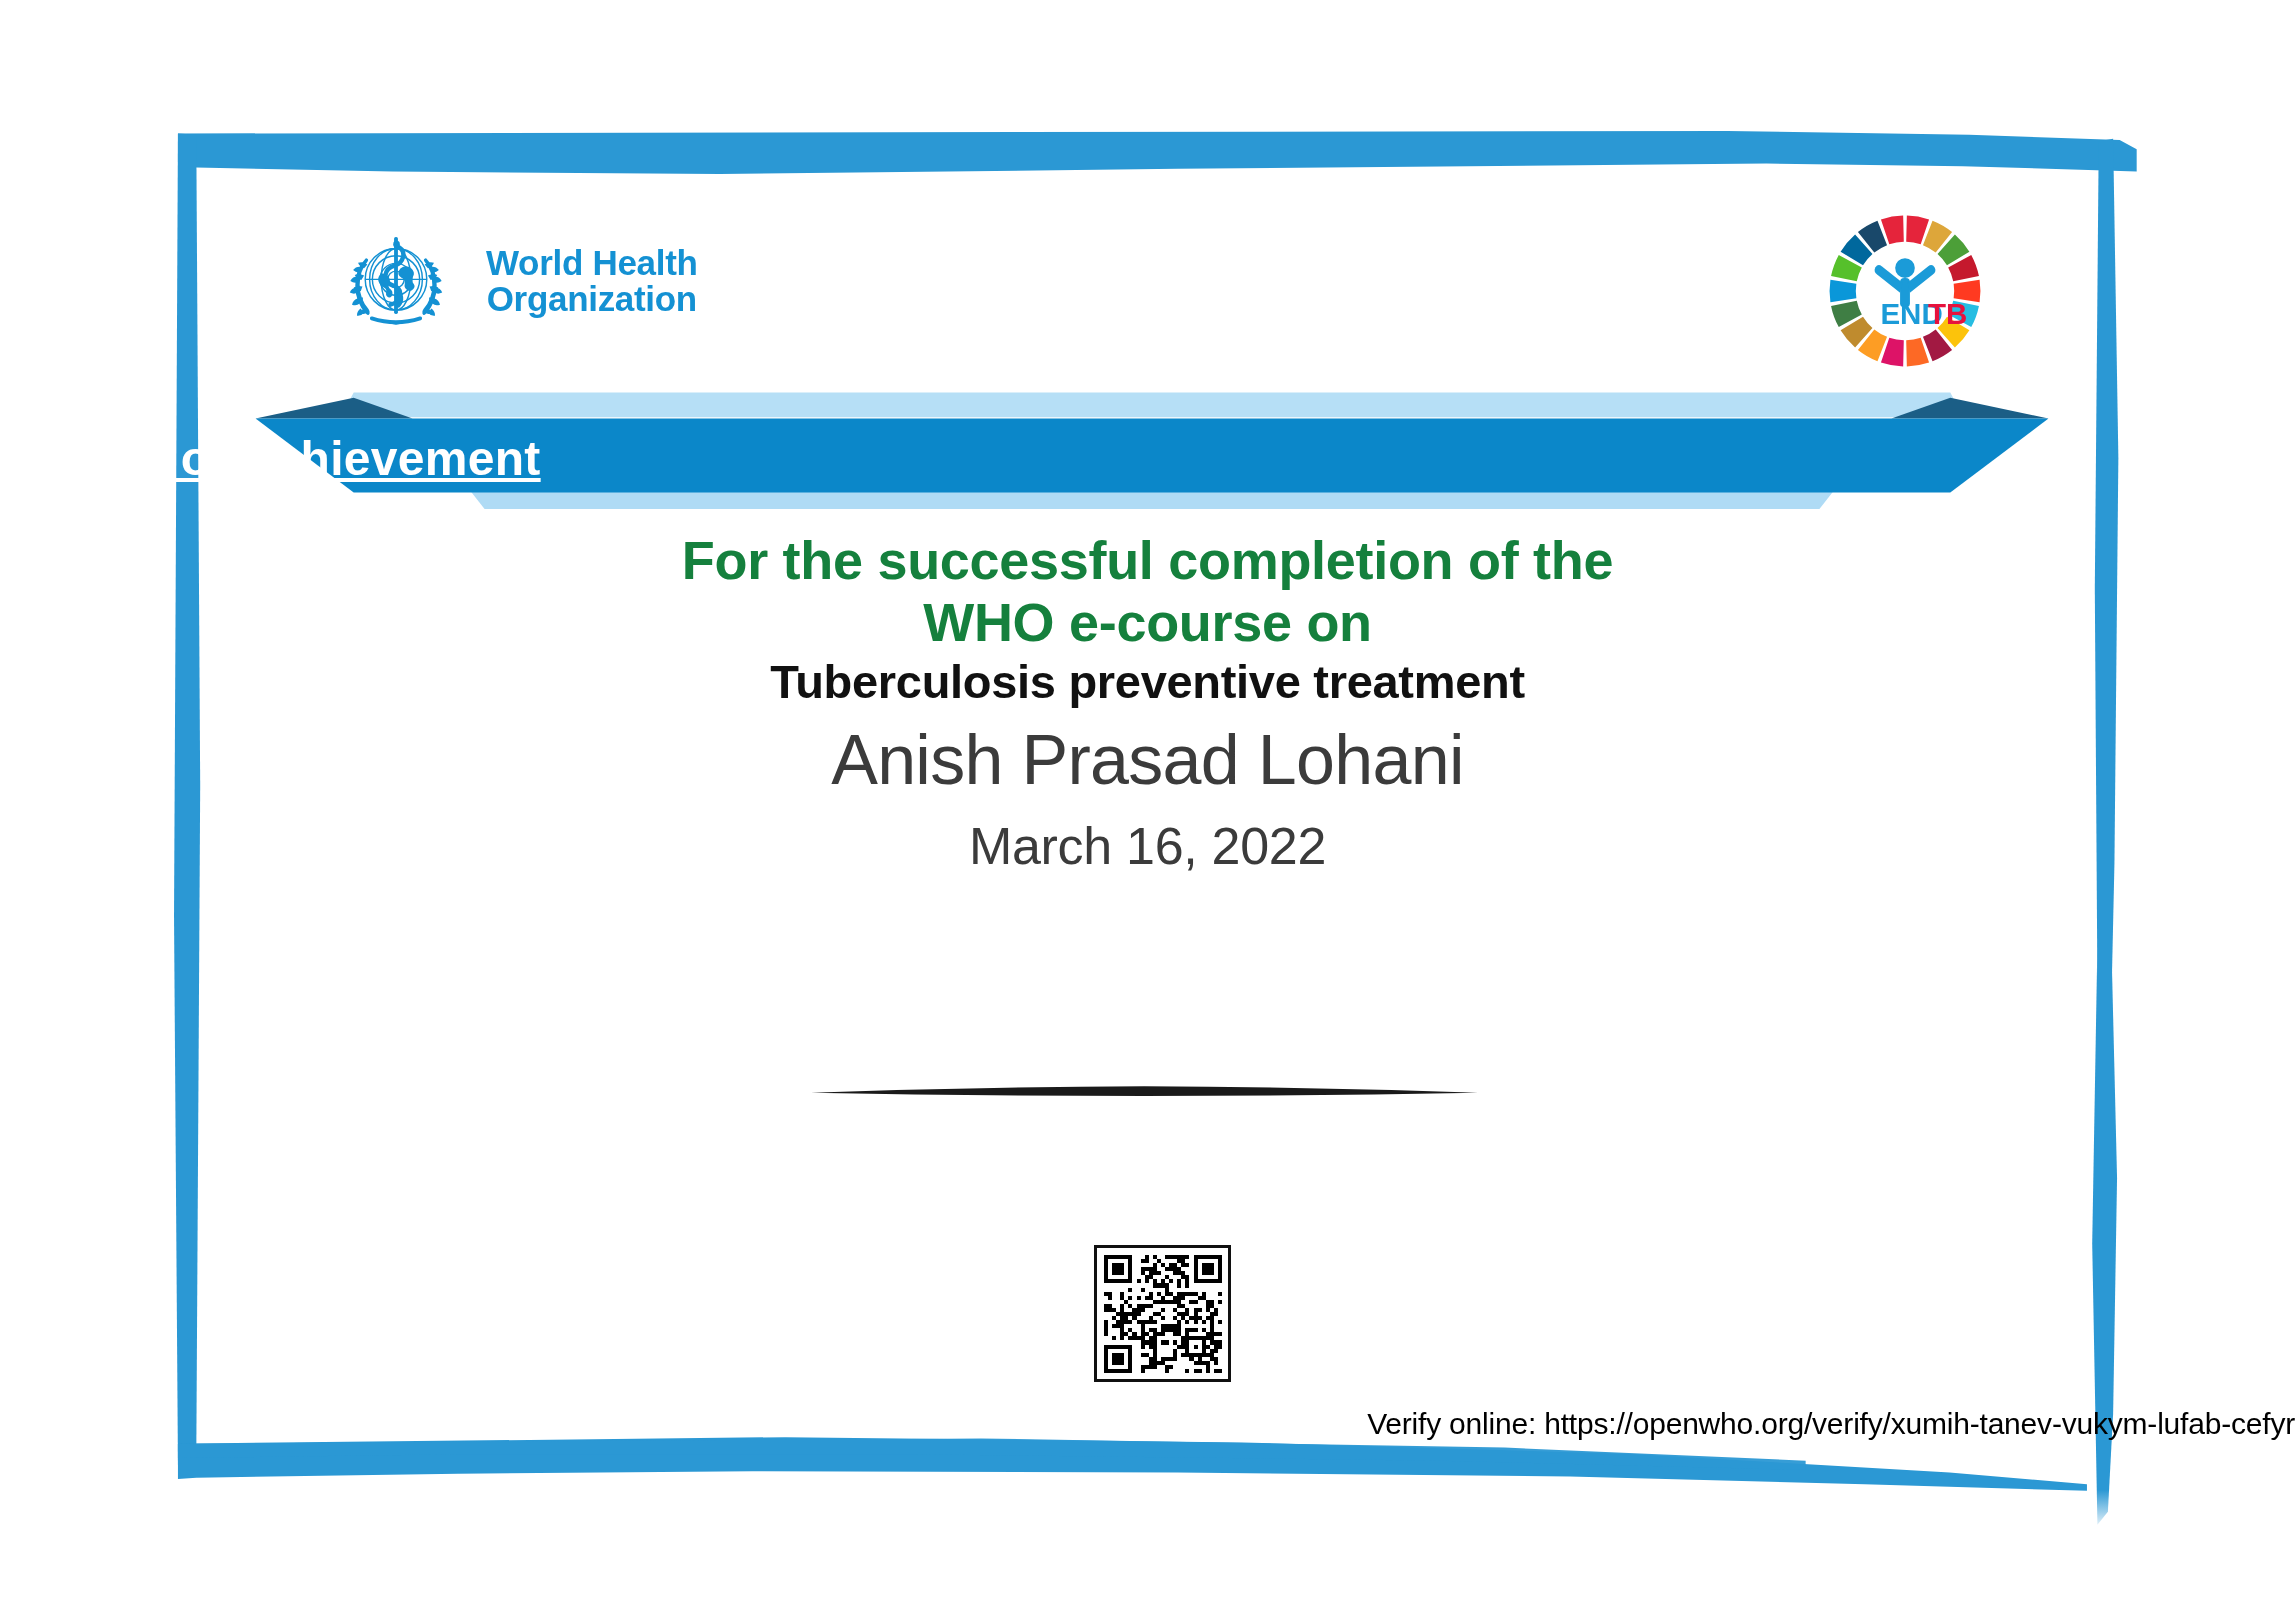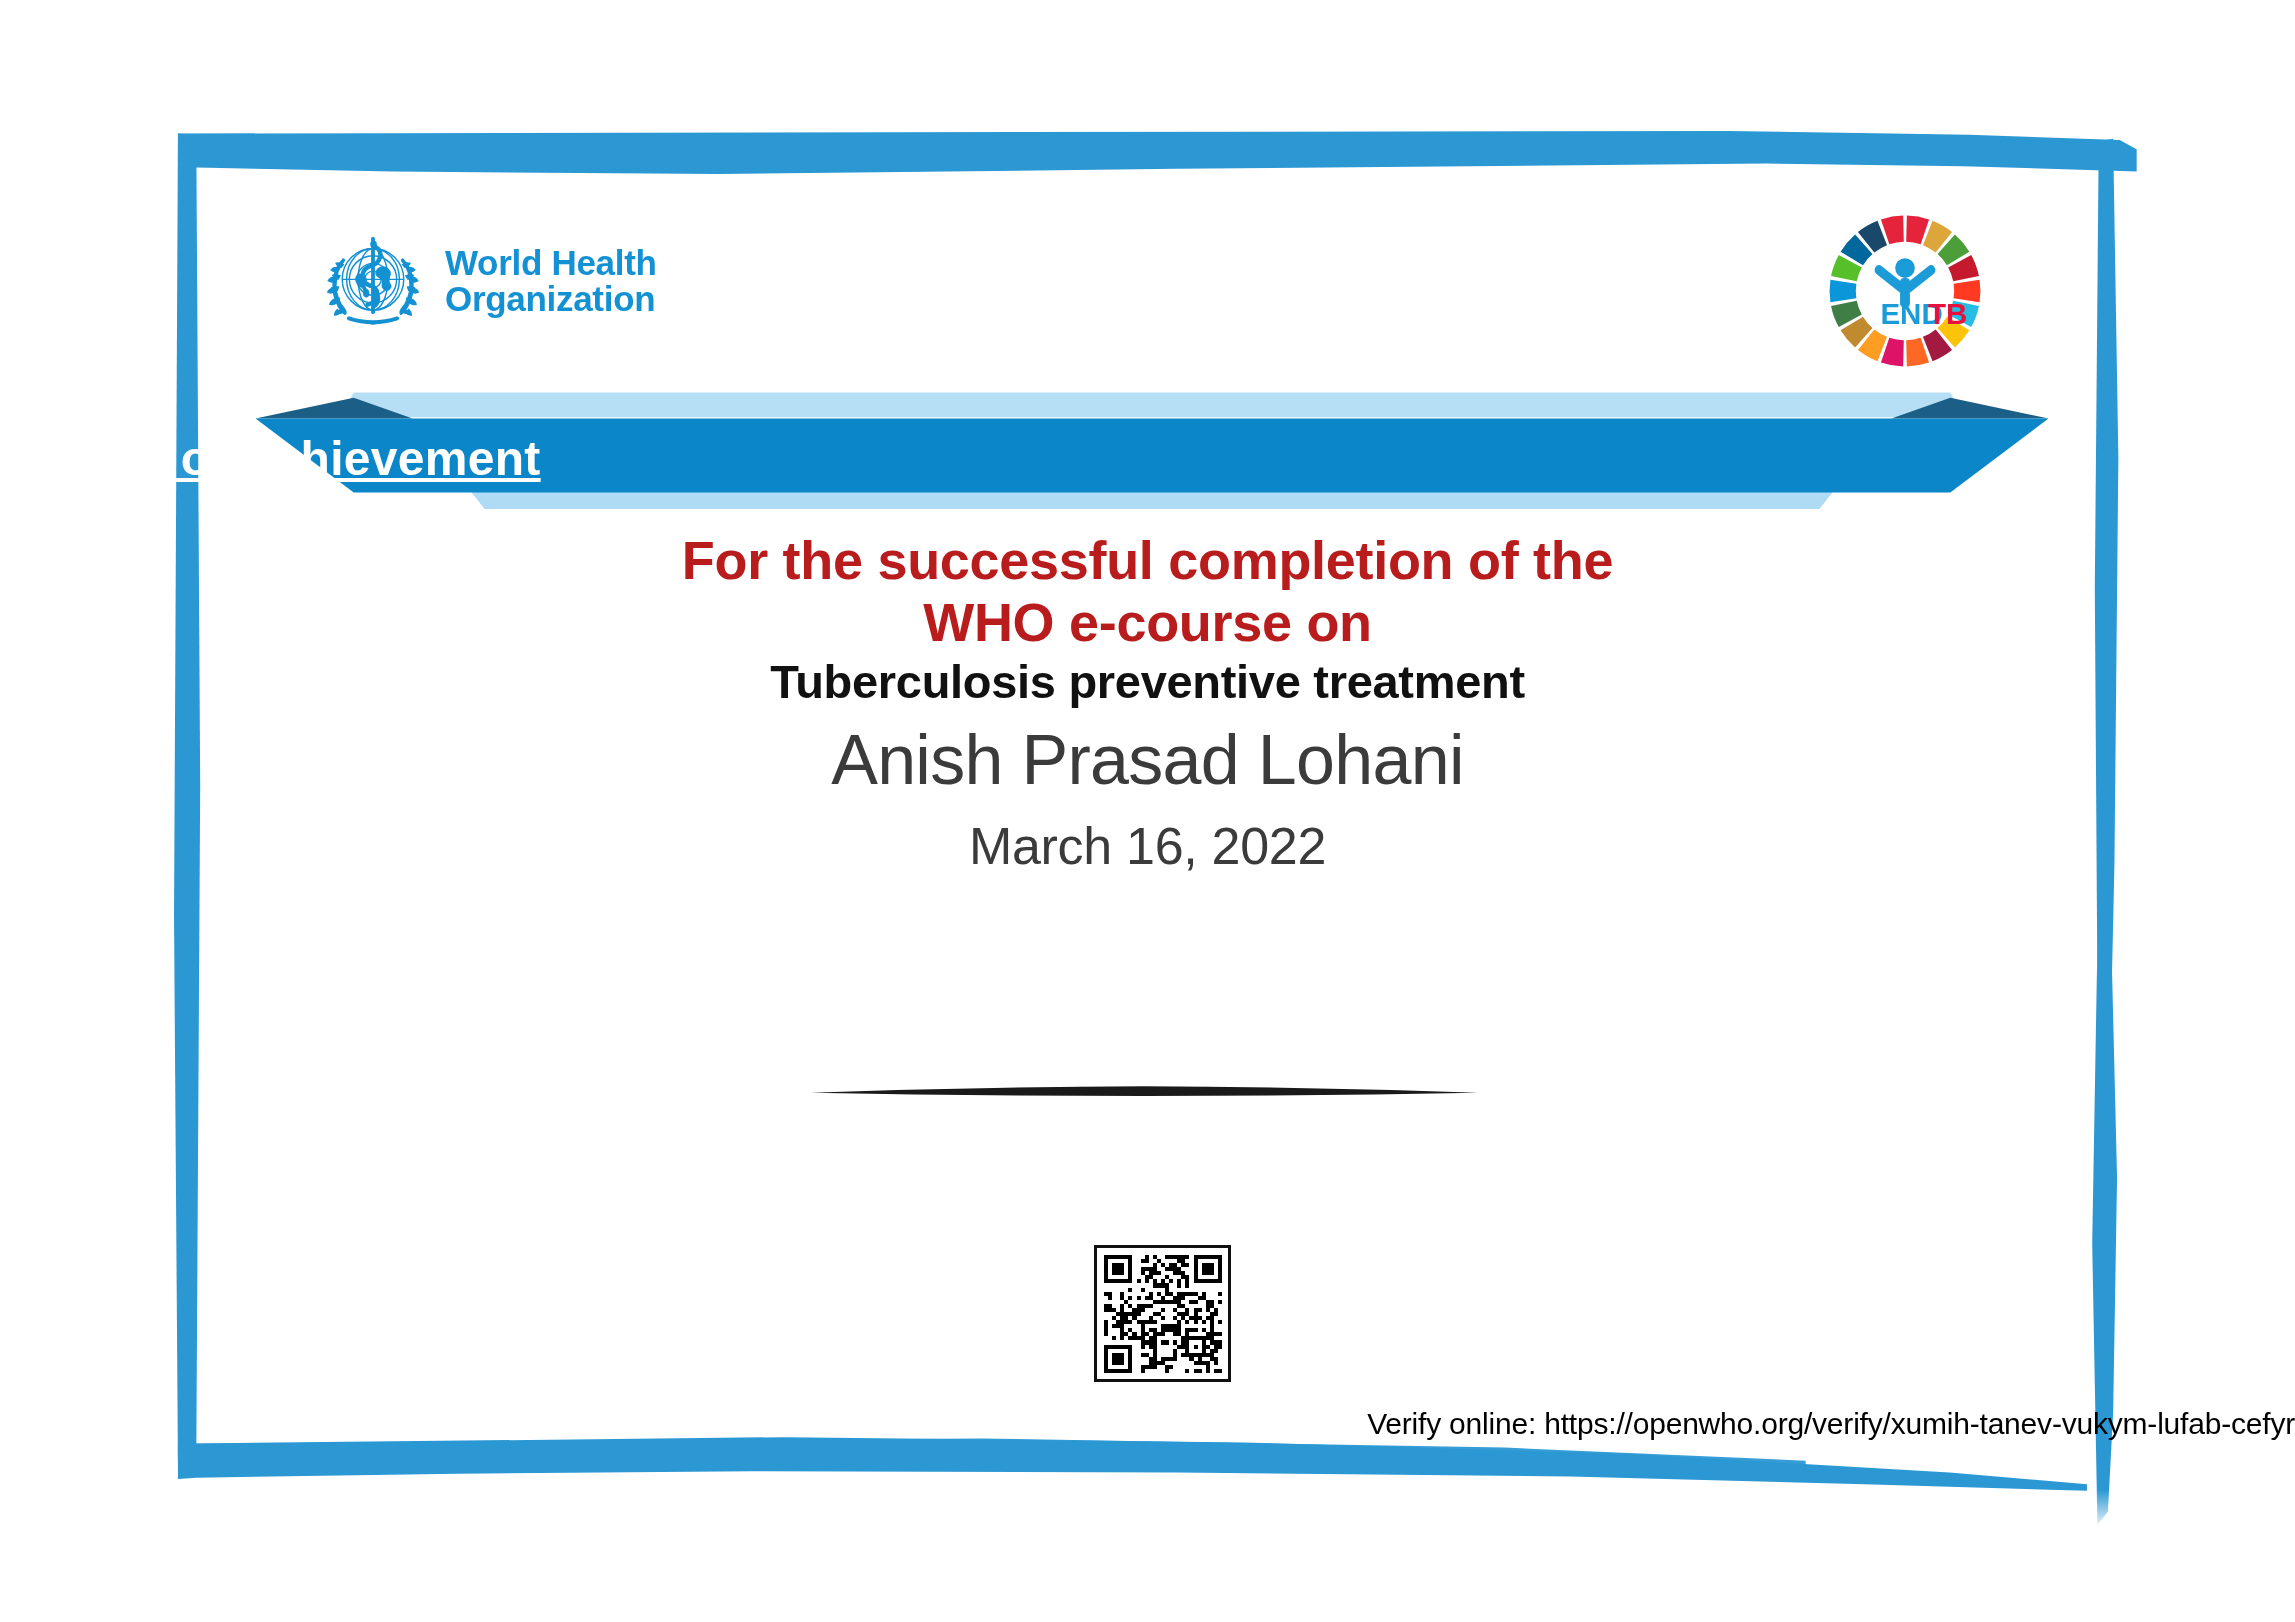--- a/index.html
+++ b/index.html
@@ -29,27 +29,28 @@
     position: absolute;
     left: 0; top: 0;
     width: 2295px;
     height: 1623px;
     pointer-events: none;
   }
 
   
   .who-logo {
     position: absolute;
-    left: 318px;
+    left: 341px;
     top: 222px;
     width: 366px;
     height: 118px;
     display: flex;
     align-items: center;
-    gap: 17px;
+    gap: 35px;
+    text-align: center;
   }
   .who-emblem {
     width: 110px;
     height: 110px;
     flex: 0 0 110px;
   }
   .who-wordmark {
     font-family: "Liberation Sans", "DejaVu Sans", sans-serif;
     font-weight: bold;
     font-size: 35px;
@@ -93,21 +94,21 @@
   .main-text {
     position: absolute;
     left: 0;
     right: 0;
     top: 530px;
     text-align: center;
   }
   .line-completion {
     font-size: 54px;
     font-weight: bold;
-    color: #b91c1c;
+    color: #15803d;
     line-height: 1.14;
     letter-spacing: -0.3px;
     white-space: pre-line;
   }
   .line-course {
     margin-top: 1px;
     font-size: 47px;
     font-weight: bold;
     color: #111111;
     letter-spacing: -0.3px;

